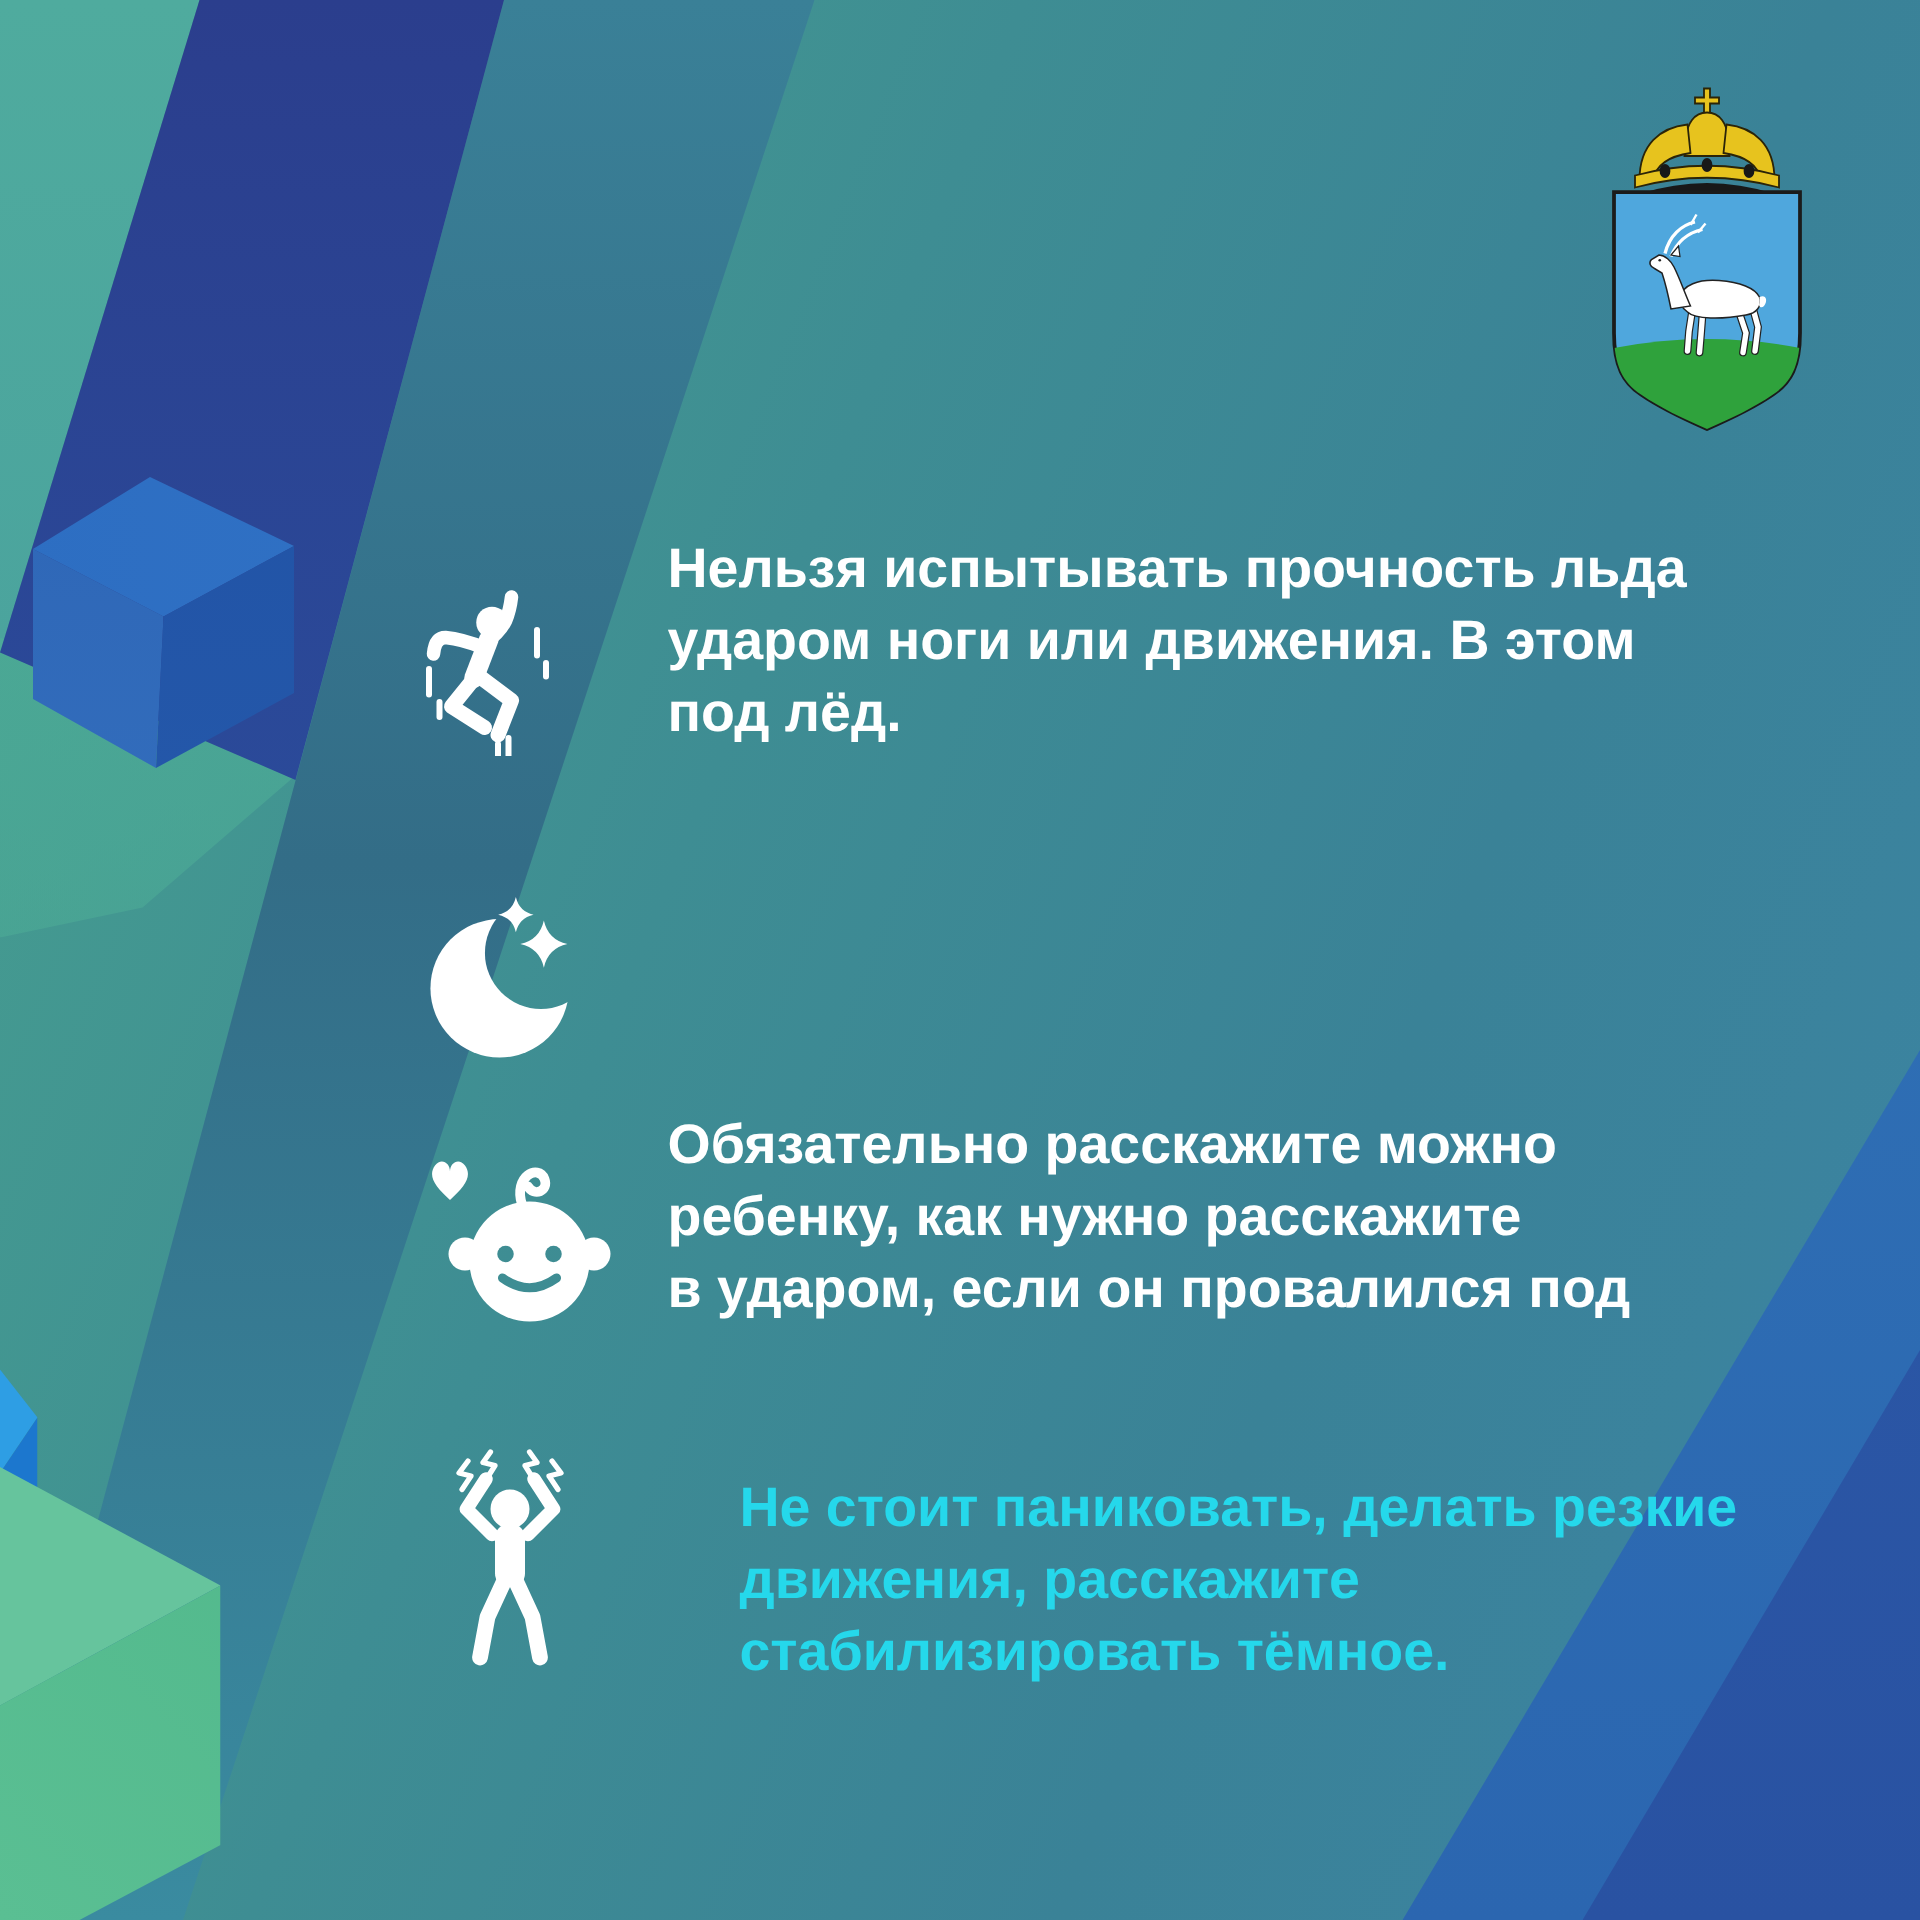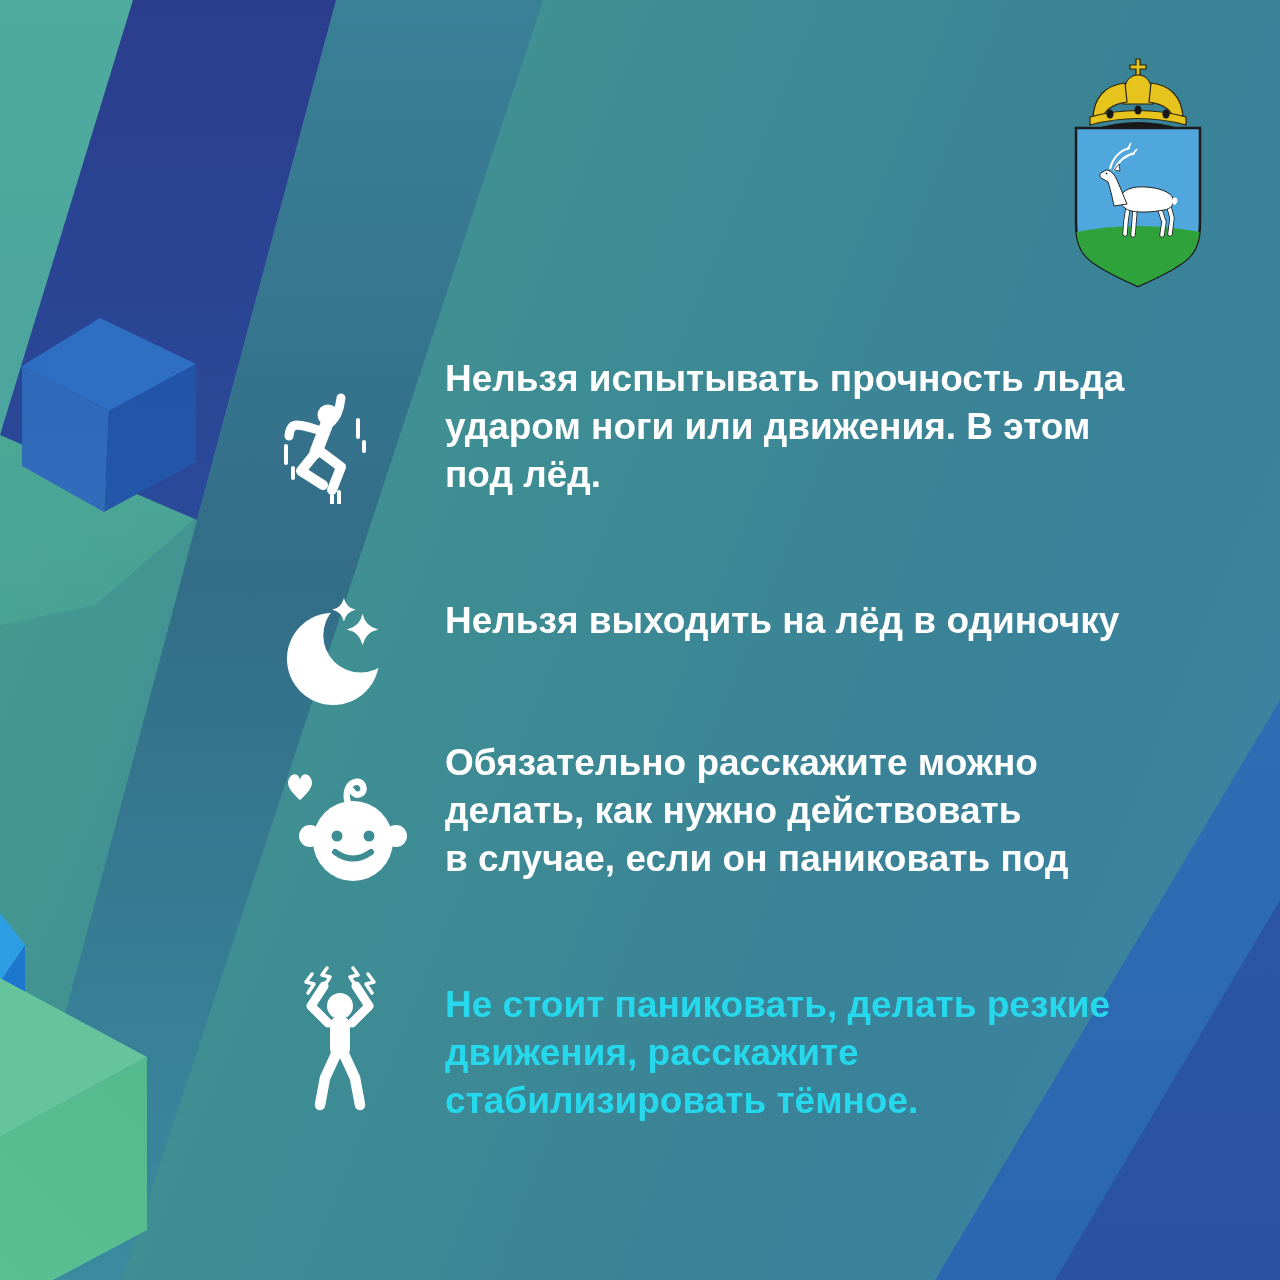--- a/index.html
+++ b/index.html
@@ -35,21 +35,21 @@
   .bc-left{background:linear-gradient(to bottom,#2A5FB0,#3D7FCC);
           clip-path:polygon(22px 366px,109px 411px,104px 512px,22px 466px);}
   .bc-right{background:linear-gradient(to bottom,#1E4FA3,#2C63B2);
           clip-path:polygon(109px 411px,196px 364px,196px 462px,104px 512px);}
   
   .emblem{position:absolute;left:1070px;top:58px;width:136px;height:232px;}
   
   .tip-icon{position:absolute;}
   .tip-text{position:absolute;left:445px;color:#FFFFFF;
     font-size:37px;line-height:48px;font-weight:bold;white-space:nowrap;}
-  .tip-text.cyan{color:#25D8EB;}
+  .tip-text.cyan{color:#25D8EB;margin-left:48px;}
 </style>
 </head>
 <body>
 
 <div class="poster">
 
   <div class="layer zone-base"></div>
   <div class="layer zone-a"></div>
   <div class="layer zone-c"></div>
   <div class="layer wedge-w"></div>
@@ -138,42 +138,41 @@
   <svg class="tip-icon" style="left:284px;top:596px" width="110" height="110" viewBox="0 0 112 112">
     <mask id="moonMask">
       <rect width="112" height="112" fill="#fff"></rect>
       <circle cx="78" cy="40" r="38" fill="#000"></circle>
     </mask>
     <circle cx="50" cy="64" r="47" fill="#fff" mask="url(#moonMask)"></circle>
     <path d="M61,2 Q63.2,11.8 73,14 Q63.2,16.2 61,26 Q58.8,16.2 49,14 Q58.8,11.8 61,2 Z" fill="#fff"></path>
     <path d="M80,18 Q82.9,31.1 96,34 Q82.9,36.9 80,50 Q77.1,36.9 64,34 Q77.1,31.1 80,18 Z" fill="#fff"></path>
   </svg>
   <div class="tip-text" style="top:597px">
-    <div>Нельзя выходить на лёд в одиночку</div>
   </div>
 
   <svg class="tip-icon" style="left:282px;top:772px" width="130" height="122" viewBox="0 0 130 122">
     <mask id="babyMask">
       <rect width="130" height="122" fill="#fff"></rect>
       <circle cx="55" cy="64" r="5.5" fill="#000"></circle>
       <circle cx="87" cy="64" r="5.5" fill="#000"></circle>
       <path d="M53,80 Q71,93 89,80" stroke="#000" stroke-width="6" fill="none" stroke-linecap="round"></path>
     </mask>
     <g mask="url(#babyMask)">
       <circle cx="28" cy="64" r="11" fill="#fff"></circle>
       <circle cx="114" cy="64" r="11" fill="#fff"></circle>
       <circle cx="71" cy="69" r="40" fill="#fff"></circle>
     </g>
     <path d="M66,31 C60,12 77,4 81,14 C84,22 74,26 70,19" stroke="#fff" stroke-width="6.5" fill="none" stroke-linecap="round"></path>
     <path d="M18,28 C8,19 3,12 8,5 C12,-0.5 18,3 18,9 C18,3 24,-0.5 28,5 C33,12 28,19 18,28 Z" fill="#fff"></path>
   </svg>
   <div class="tip-text" style="top:739px">
     <div>Обязательно расскажите можно</div>
-    <div>делать, как нужно действовать</div>
-    <div>в случае, если он паниковать под</div>
+    <div>ребенку, как нужно расскажите</div>
+    <div>в ударом, если он провалился под</div>
   </div>
 
   <svg class="tip-icon" style="left:297px;top:966px" width="90" height="150" viewBox="0 0 90 150">
     <g stroke="#fff" stroke-linecap="round" stroke-linejoin="round" fill="none">
       <g stroke-width="3.5">
         <path d="M15,8 L9,16 L17,18 L11,27"></path>
         <path d="M30,2 L25,9 L33,11 L28,19"></path>
         <path d="M56,2 L61,9 L53,11 L58,19"></path>
         <path d="M71,8 L77,16 L69,18 L75,27"></path>
       </g>

